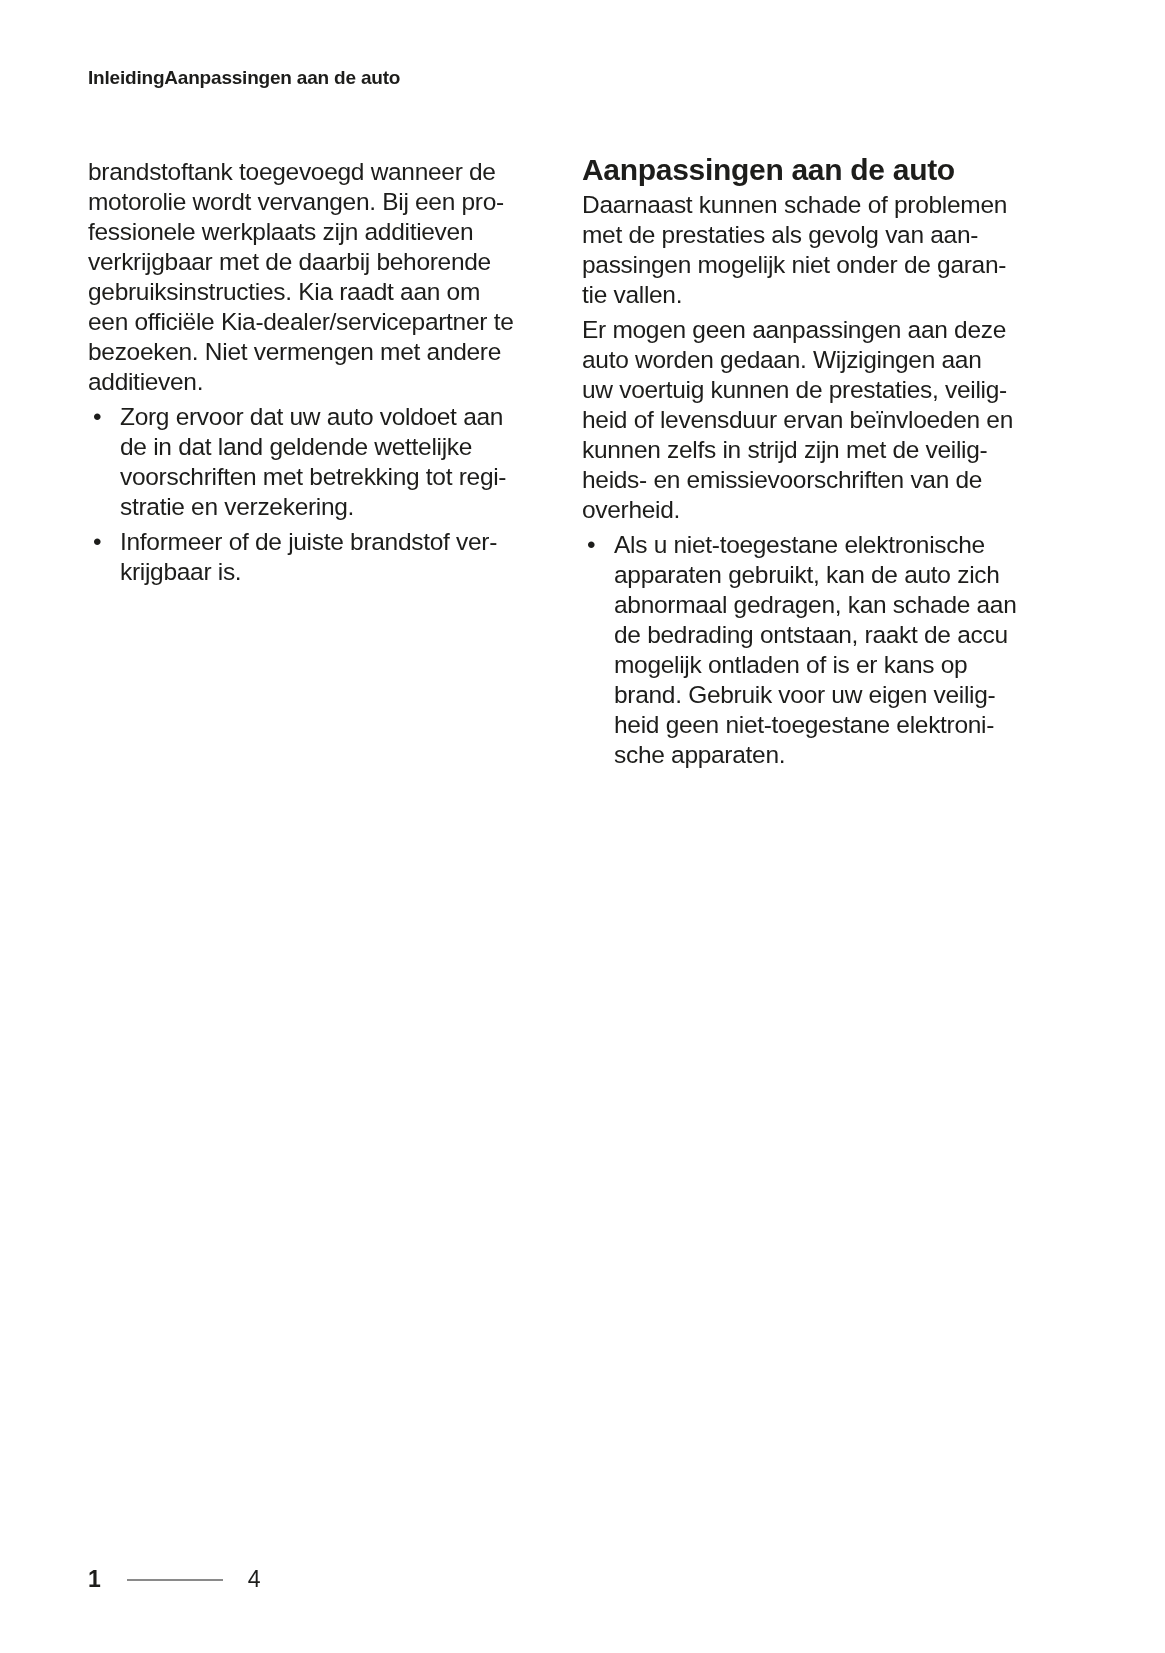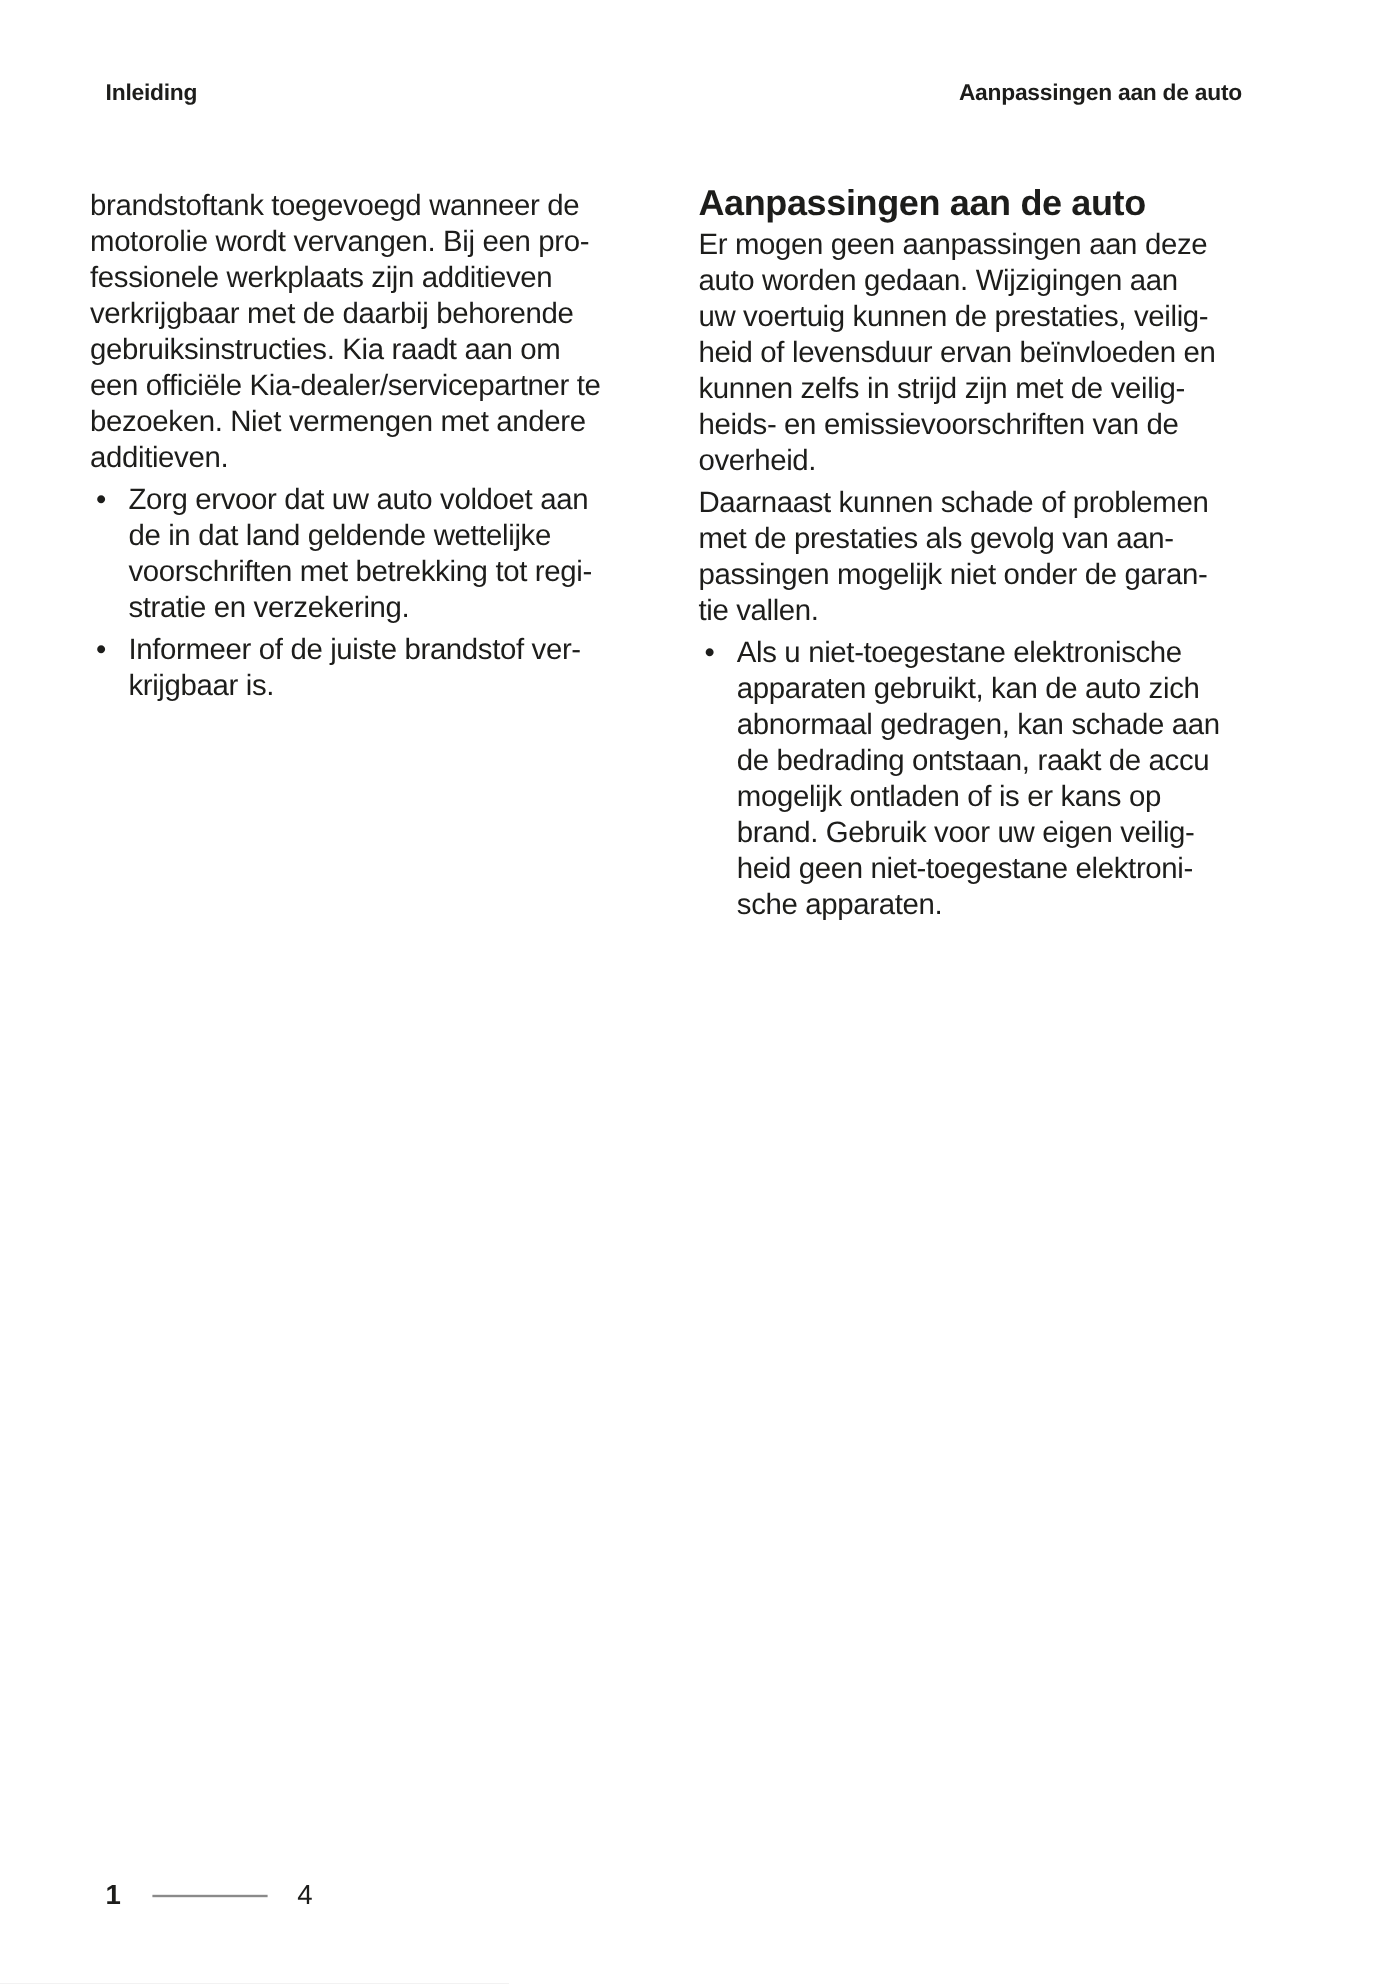--- a/index.html
+++ b/index.html
@@ -13,32 +13,31 @@
     font-family: "Liberation Sans", sans-serif;
     color: #1d1d1b;
     overflow: hidden;
   }
   .pagehead {
     position: absolute;
     left: 88px;
     right: 130px;
     top: 66px;
     display: flex;
-    justify-content: space-between;
     font-size: 19px;
     font-weight: bold;
     line-height: 24px;
     letter-spacing: -0.2px;
   }
   .col {
     position: absolute;
     top: 150px;
     width: 462px;
   }
-  .col-left  { left: 75px; }
+  .col-left  { left: 88px; }
   .col-right { left: 582px; }
   .body {
     font-size: 24.5px;
     line-height: 30px;
     white-space: pre;
     letter-spacing: -0.3px;
     margin-bottom: 5px;
   }
   .col-left .cont { margin-top: 7px; }
   .subhead {
@@ -127,32 +126,32 @@
         <span class="marker">•</span>
         <span class="btext">Informeer of de juiste brandstof ver-
 krijgbaar is.</span>
       </li>
     </ul>
   </section>
 
   <section class="col col-right">
     <h2 class="mainhead">Aanpassingen aan de auto</h2>
 
+    <p class="body">Daarnaast kunnen schade of problemen
+met de prestaties als gevolg van aan-
+passingen mogelijk niet onder de garan-
+tie vallen.</p>
+
     <p class="body">Er mogen geen aanpassingen aan deze
 auto worden gedaan. Wijzigingen aan
 uw voertuig kunnen de prestaties, veilig-
 heid of levensduur ervan beïnvloeden en
 kunnen zelfs in strijd zijn met de veilig-
 heids- en emissievoorschriften van de
 overheid.</p>
-
-    <p class="body">Daarnaast kunnen schade of problemen
-met de prestaties als gevolg van aan-
-passingen mogelijk niet onder de garan-
-tie vallen.</p>
 
     <ul class="bullets">
       <li class="bullet-item">
         <span class="marker">•</span>
         <span class="btext">Als u niet-toegestane elektronische
 apparaten gebruikt, kan de auto zich
 abnormaal gedragen, kan schade aan
 de bedrading ontstaan, raakt de accu
 mogelijk ontladen of is er kans op
 brand. Gebruik voor uw eigen veilig-

